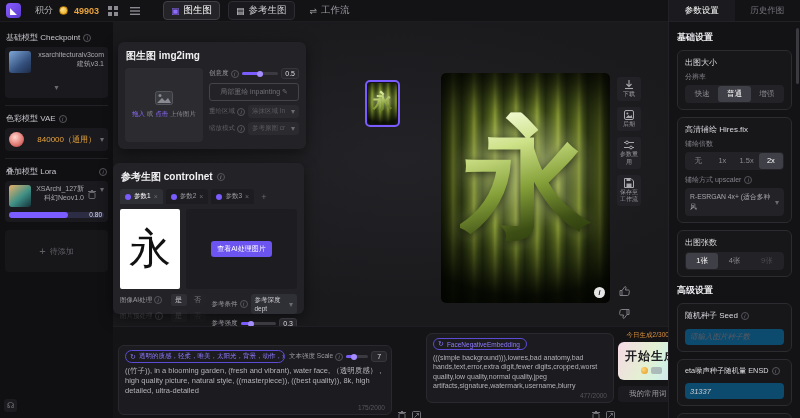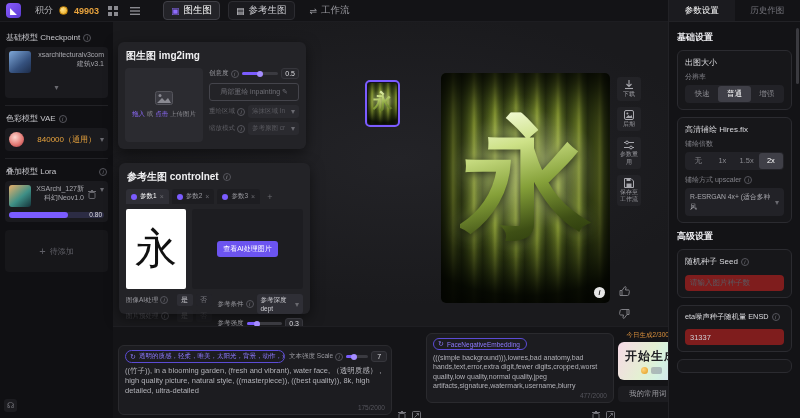--- a/index.html
+++ b/index.html
@@ -69,21 +69,21 @@
   .lbl.dim { color:#5c5c62; }
   .slider { height:3px; background:#3a3a40; border-radius:2px; position:relative; flex:1; }
   .slider .fill { position:absolute; left:0; top:0; bottom:0; background:#7b5cff; border-radius:2px; }
   .slider .knob { position:absolute; top:50%; transform:translate(-50%,-50%); width:6px; height:6px; border-radius:50%; background:#a58dff; }
   .valbox { background:#27272c; border:1px solid #36363c; border-radius:3px; font-size:7px; color:#dcdce0; padding:1px 3px; min-width:16px; text-align:center; flex:none;}
   .btn-ghost { border:1px solid #44444b; border-radius:3px; color:#6e6e75; font-size:7px; text-align:center; padding:3px 0; }
   .dd { background:#2a2a2f; border-radius:3px; color:#77777e; font-size:6.5px; padding:2px 4px; display:flex; align-items:center; gap:3px; flex:1; justify-content:space-between;}
   .dd.dim { color:#5a5a60; }
 
   
-  #p-cnet { left:6px; top:141px; width:191px; height:151px; }
+  #p-cnet { left:0; top:141px; width:191px; height:151px; }
   .cn-tabs { display:flex; gap:3px; padding:0 7px; align-items:center;}
   .cn-tab { display:flex; align-items:center; gap:3px; font-size:6.5px; color:#9a9aa0; background:#1d1d21; border-radius:3px 3px 0 0; padding:3px 5px; }
   .cn-tab.active { background:#2f2f36; color:#fff; }
   .cn-dot { width:6px; height:6px; border-radius:50%; background:#7b5cff; }
   .cn-x::after { content:"×"; color:#6a6a70; font-size:7px; }
   .cn-plus { color:#6a6a70; font-size:9px; padding:0 4px;}
   .cn-body { display:flex; gap:6px; padding:5px 7px 0; }
   .cn-ref { width:60px; height:80px; background:#fff; border-radius:2px; display:flex; align-items:center; justify-content:center; }
   .cn-ref span { font-family:"Liberation Serif","DejaVu Serif",serif; font-size:42px; color:#111; }
   .cn-proc { flex:1; height:80px; background:#1d1d21; border-radius:3px; display:flex; align-items:center; justify-content:center; }
@@ -164,21 +164,21 @@
   .rp-tab.active { color:#fff; background:#1b1b1f; }
   .rp-body { padding:6px 8px 0; height:396px; overflow:hidden; }
   .rp-sec { font-size:9px; font-weight:bold; color:#ececf0; margin:3px 0 6px; }
   .rcard { border:1px solid #2b2b30; background:#17171a; border-radius:6px; padding:6px 7px; margin-bottom:7px; }
   .rc-title { font-size:8px; color:#dcdce0; display:flex; align-items:center; gap:3px; margin-bottom:4px; white-space:nowrap;}
   .rc-sub { font-size:7px; color:#84848b; margin-bottom:3px; }
   .seg { display:flex; background:#222227; border-radius:4px; padding:1px; }
   .seg span { flex:1; text-align:center; font-size:7.5px; color:#8a8a90; padding:3px 0; border-radius:3px; }
   .seg span.sel { background:#3f3f47; color:#fff; }
   .seg span.dis { color:#4a4a50; }
-  .rinput { background:#7f1d1d; border:none; border-radius:4px; height:16px; width:100%; font-size:7.5px; color:#cfcfd4; padding:0 5px; font-family:inherit;}
+  .rinput { background:#0c4a6e; border:none; border-radius:4px; height:16px; width:100%; font-size:7.5px; color:#cfcfd4; padding:0 5px; font-family:inherit;font-style:italic;}
   .rinput::placeholder { color:#5a5a61; }
   .rdd { background:#222227; border-radius:4px; font-size:6.8px; color:#a8a8ae; padding:4px 5px; display:flex; justify-content:space-between; align-items:center; }
   #rp-scroll { position:absolute; right:1px; top:28px; width:3px; height:56px; background:#3a3a3f; border-radius:2px; }
 </style>
 </head>
 <body>
 
 <div id="topbar">
   <div class="logo">◣</div>
   <span class="credits-label">积分</span>
@@ -552,20 +552,28 @@
       <div class="rc-sub" style="margin-top:5px;display:flex;align-items:center;gap:3px;">
         <span>辅绘方式 upscaler</span>
           <span class="info"></span>
       </div>
       <div class="rdd">
         <span>R-ESRGAN 4x+ (适合多种风</span>
           <span class="chev"></span>
       </div>
     </div>
 
+    <div class="rcard">
+      <div class="rc-title">出图张数</div>
+      <div class="seg">
+        <span class="sel">1张</span>
+        <span>4张</span>
+        <span class="dis">9张</span>
+      </div>
+    </div>
 
     <div class="rp-sec">高级设置</div>
 
     <div class="rcard">
       <div class="rc-title">
           <span>随机种子 Seed</span>
           <span class="info"></span>
         </div>
       <input class="rinput" placeholder="请输入图片种子数" style="">
     </div>

